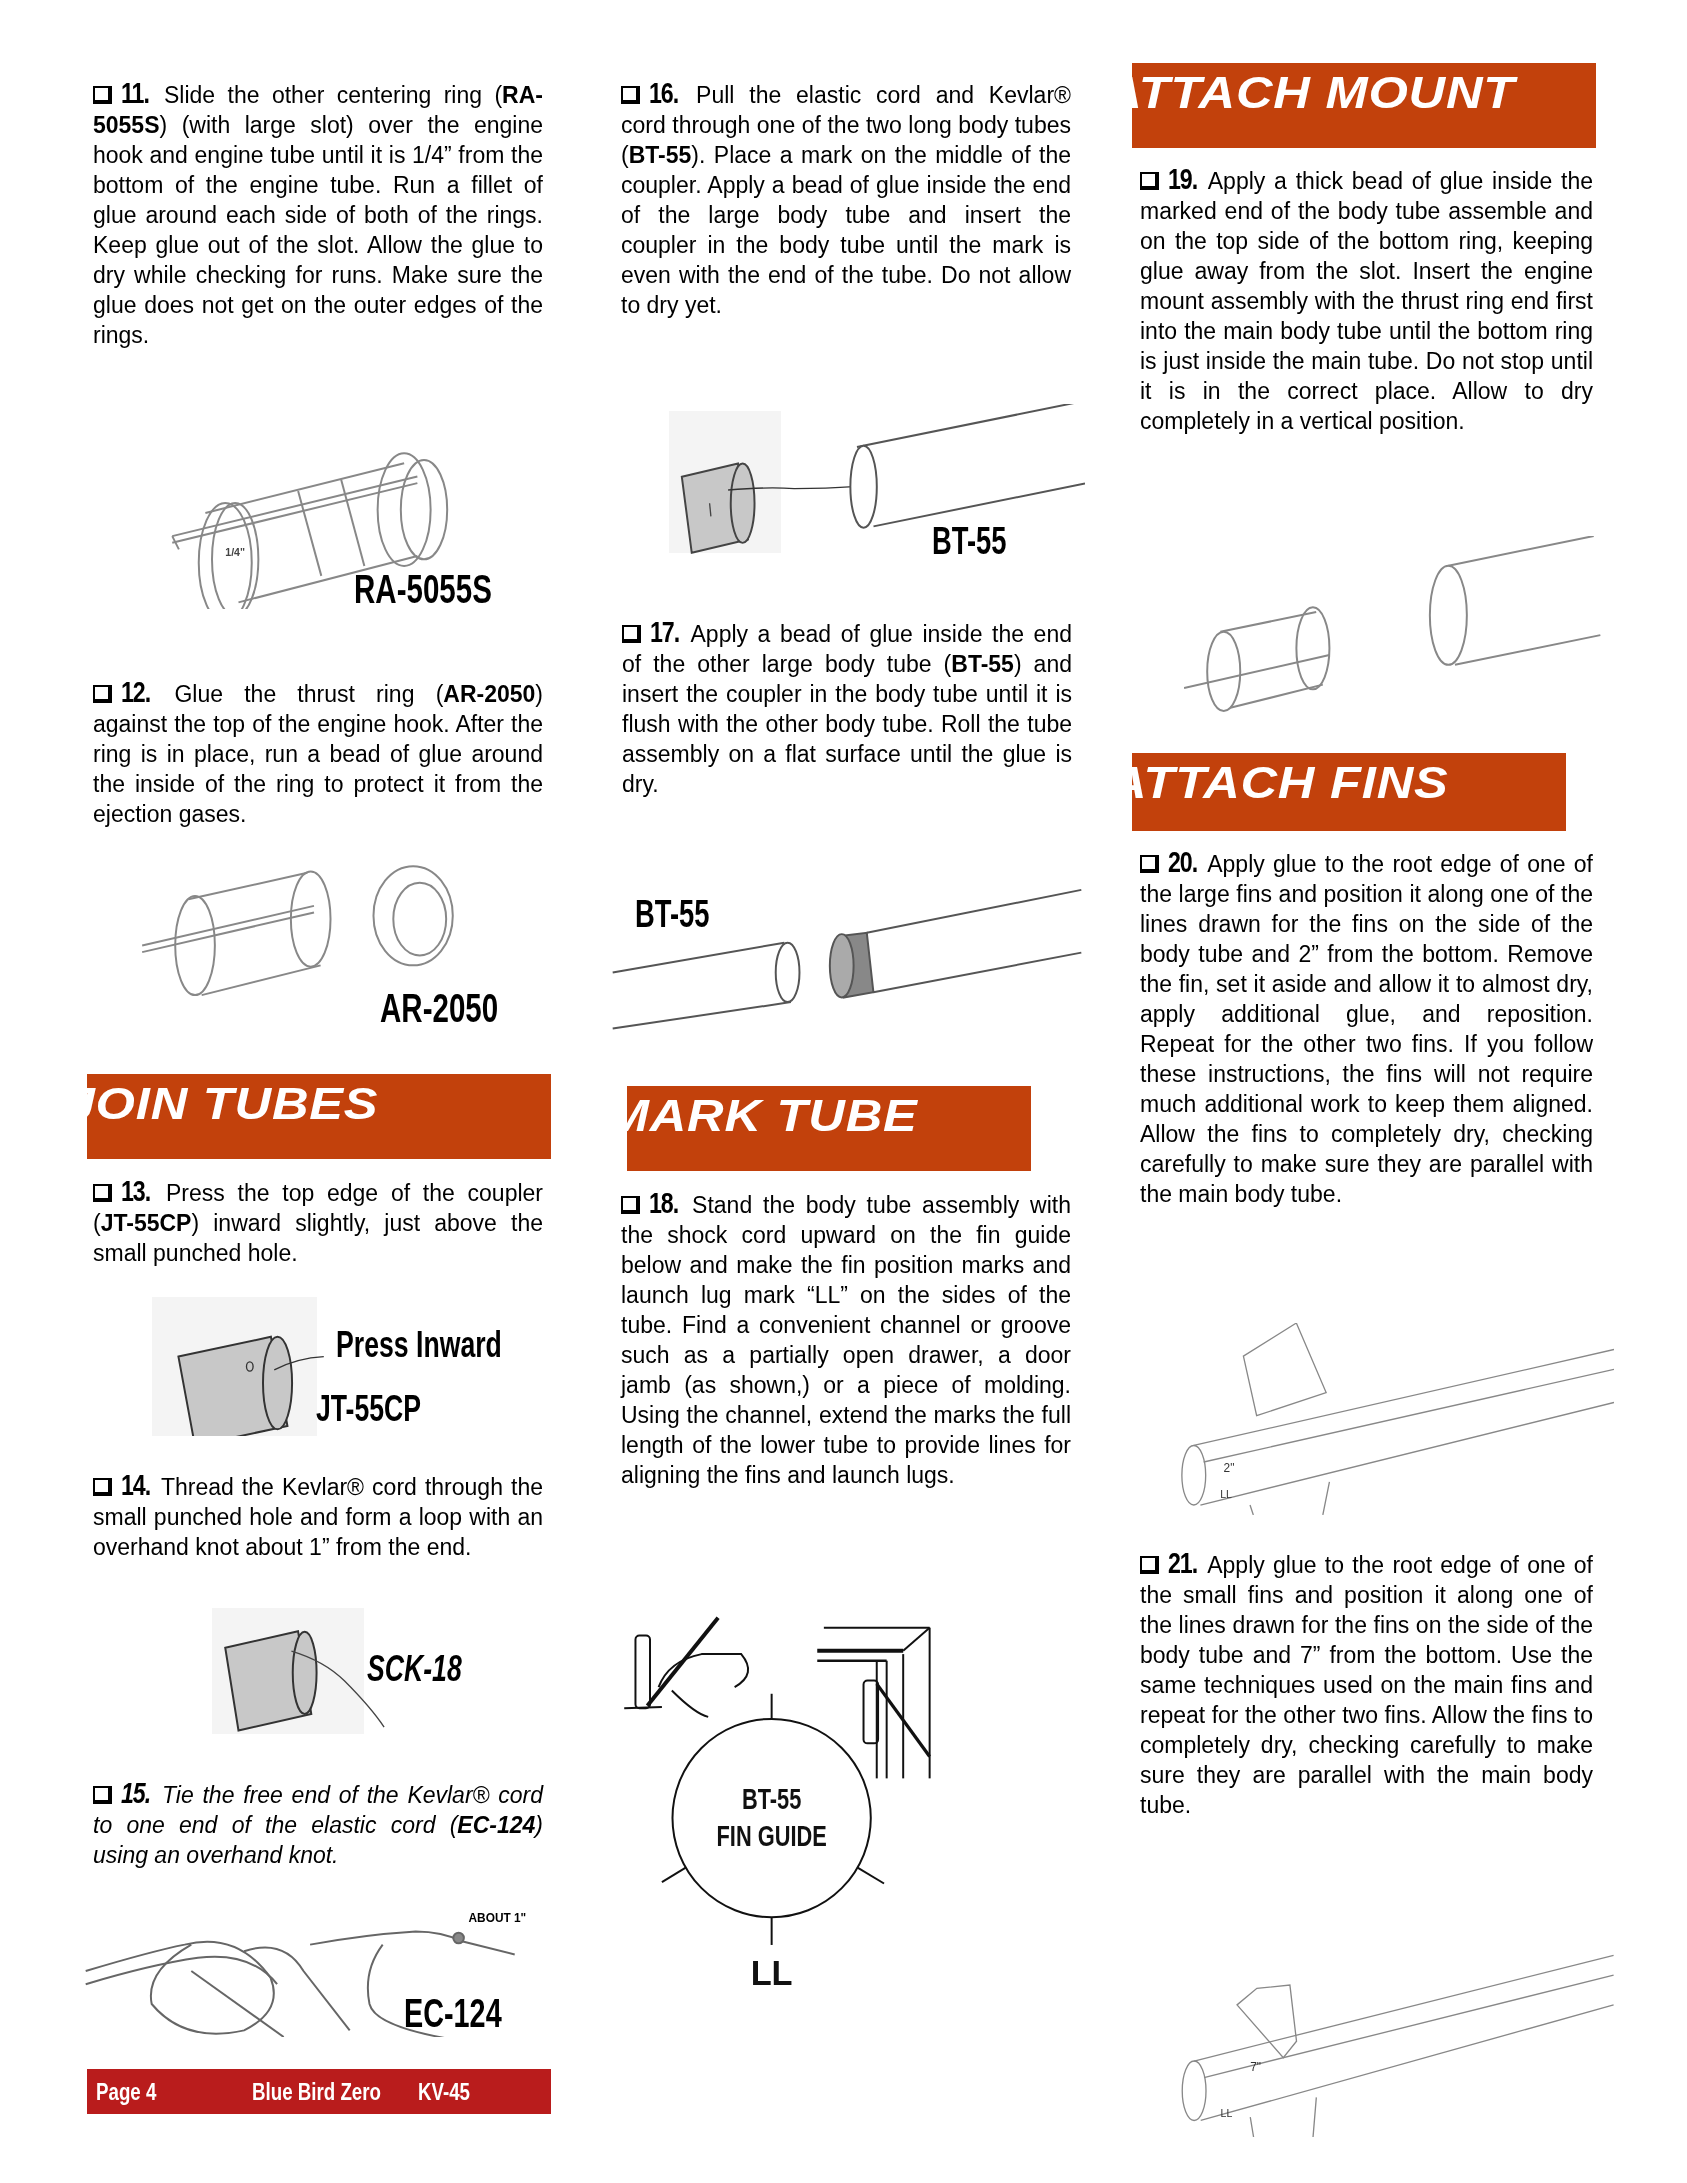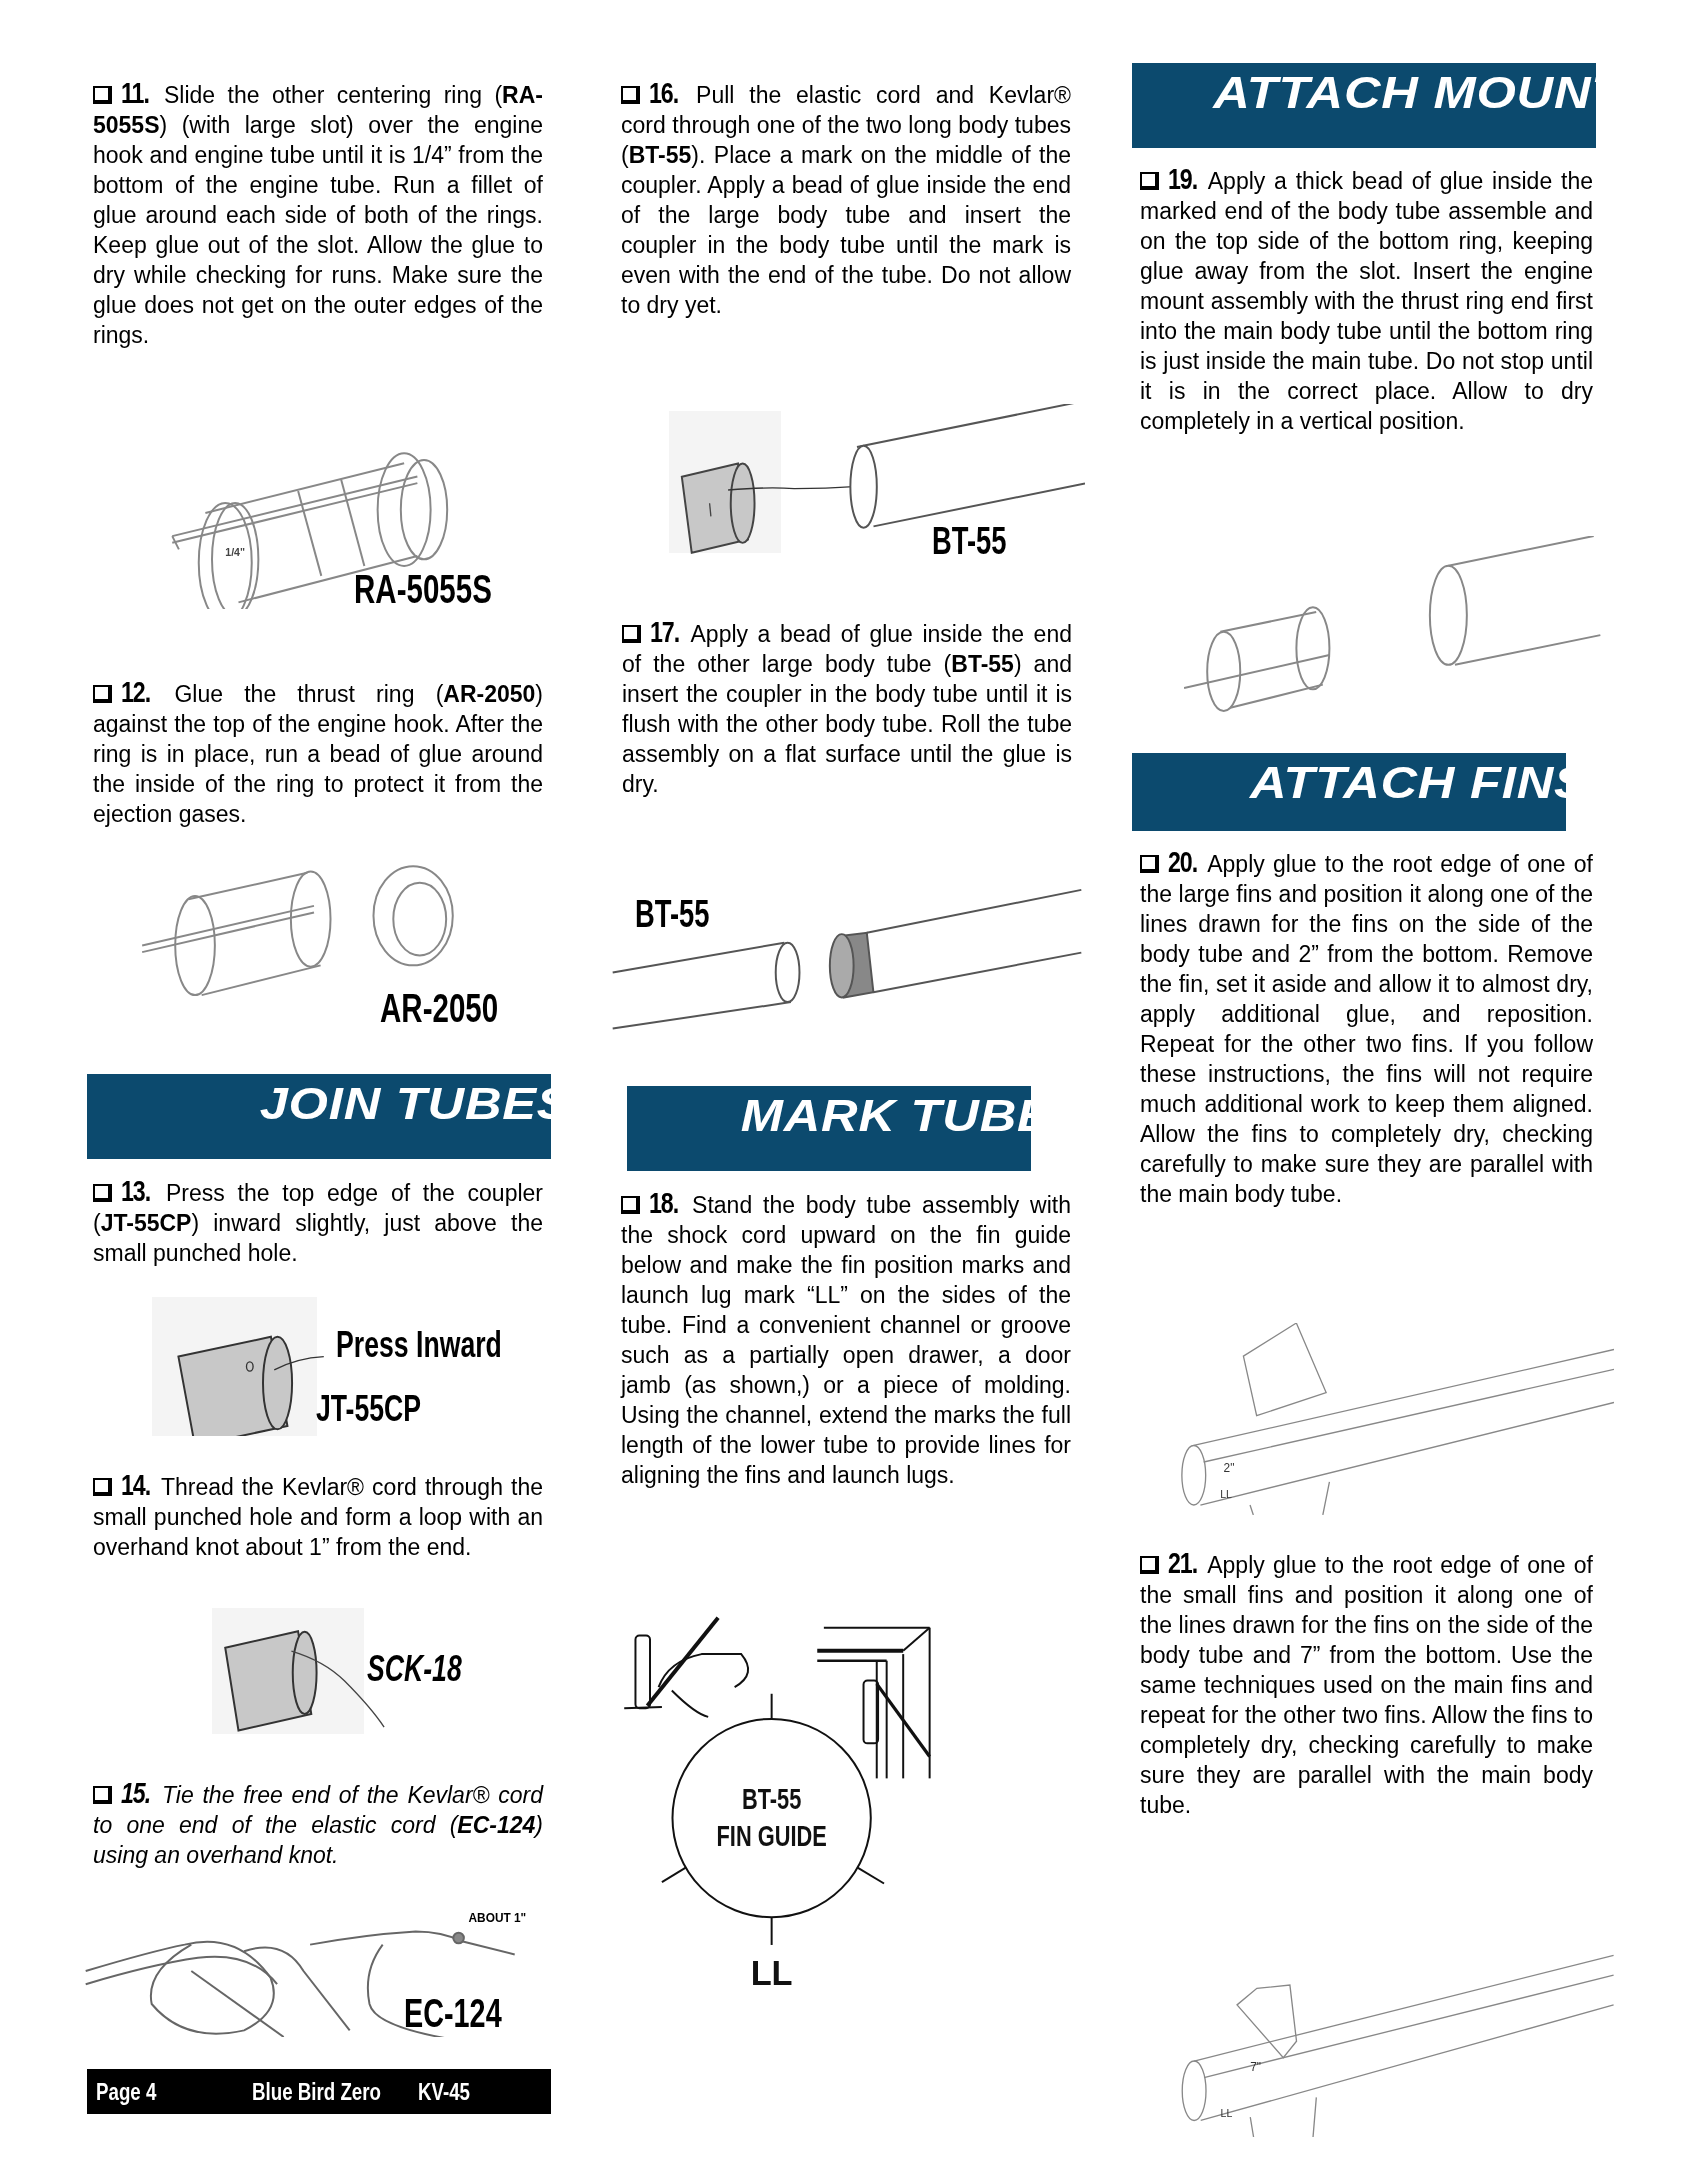--- a/index.html
+++ b/index.html
@@ -1,25 +1,25 @@
 <!DOCTYPE html>
 <html style="font-size:10.6px"><head>
 <meta charset="utf-8">
 <style>
   html,body{margin:0;padding:0;background:#fff;}
   body{width:1687px;height:2183px;position:relative;overflow:hidden;font-family:"Liberation Sans",sans-serif;color:#000;}
   .step{position:absolute;font-size:23px;line-height:30px;text-align:justify;font-family:"Liberation Sans",sans-serif;}
   .step .num{font-family:"Liberation Sans",sans-serif;font-weight:bold;font-size:29px;letter-spacing:-1.3px;transform:scaleX(0.8);display:inline-block;transform-origin:left;margin-right:-4px;}
   .step b{font-weight:bold;}
   .cb{display:inline-block;width:18.5px;height:18.5px;border:2.6px solid #000;border-right-width:4px;border-bottom-width:4px;box-sizing:border-box;margin-right:9.3px;vertical-align:-1.3px;}
-  .banner{position:absolute;background:#0c4a6e;color:#fff;display:flex;align-items:flex-start;justify-content:flex-end;box-sizing:border-box;padding-top:5.3px;}
+  .banner{position:absolute;background:#c2410c;color:#fff;display:flex;align-items:flex-start;justify-content:flex-start;box-sizing:border-box;padding-top:5.3px;}
   .banner span{font-family:"Liberation Sans",sans-serif;font-weight:bold;font-style:italic;font-size:44px;letter-spacing:0.7px;transform:scaleX(1.15);display:inline-block;}
   .fig{position:absolute;}
   .lbl{position:absolute;font-family:"Liberation Sans",sans-serif;font-weight:bold;color:#000;transform:scaleX(0.72);transform-origin:left;white-space:nowrap;}
-  .footer{position:absolute;left:87px;top:2069px;width:464px;height:45px;background:#000000;color:#fff;}
+  .footer{position:absolute;left:87px;top:2069px;width:464px;height:45px;background:#b91c1c;color:#fff;}
   .footer span{position:absolute;top:9.3px;font-weight:bold;font-size:24px;transform:scaleX(0.78);transform-origin:left;white-space:nowrap;}
 </style>
 </head>
 <body>
 
 <div class="step" style="left:93px;top:78px;width:450px;">
   <span class="cb"></span><span class="num">11.</span>
   <span>Slide the other centering ring (</span><b>RA-5055S</b><span>) (with large slot) over the engine hook and engine tube until it is 1/4” from the bottom of the engine tube. Run a fillet of glue around each side of both of the rings. Keep glue out of the slot. Allow the glue to dry while checking for runs. Make sure the glue does not get on the outer edges of the rings.</span>
 </div>
 

